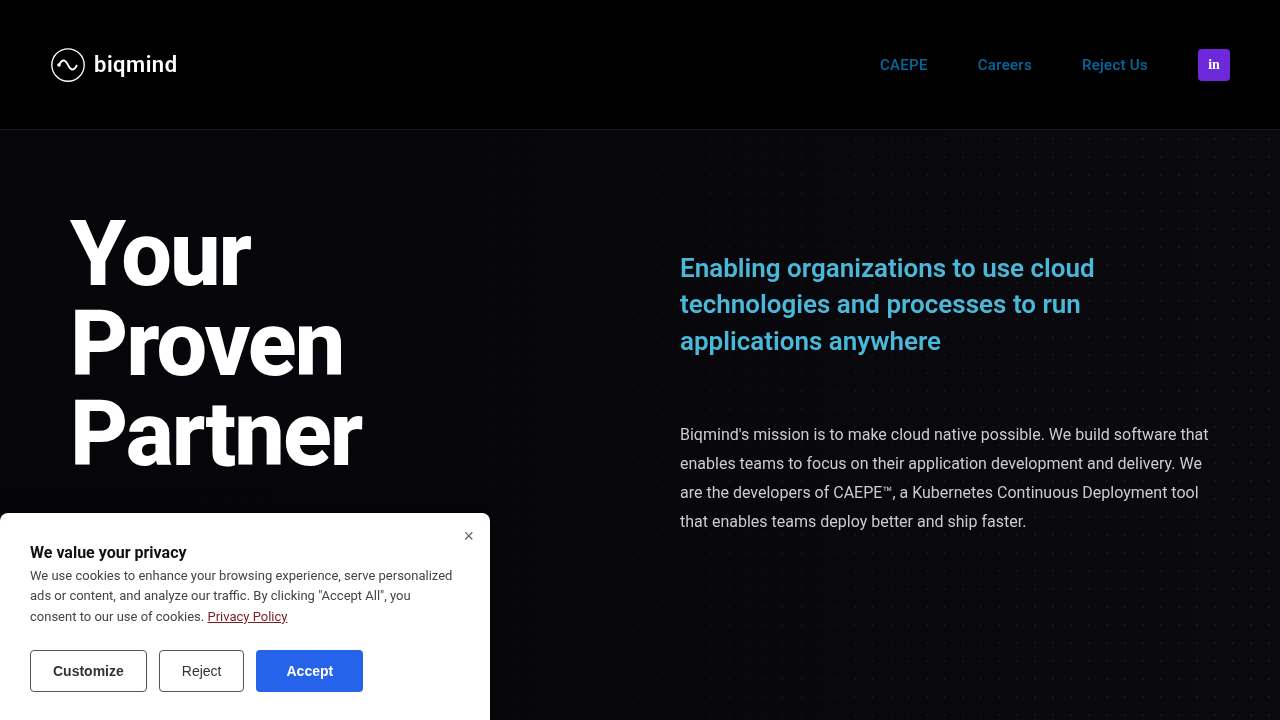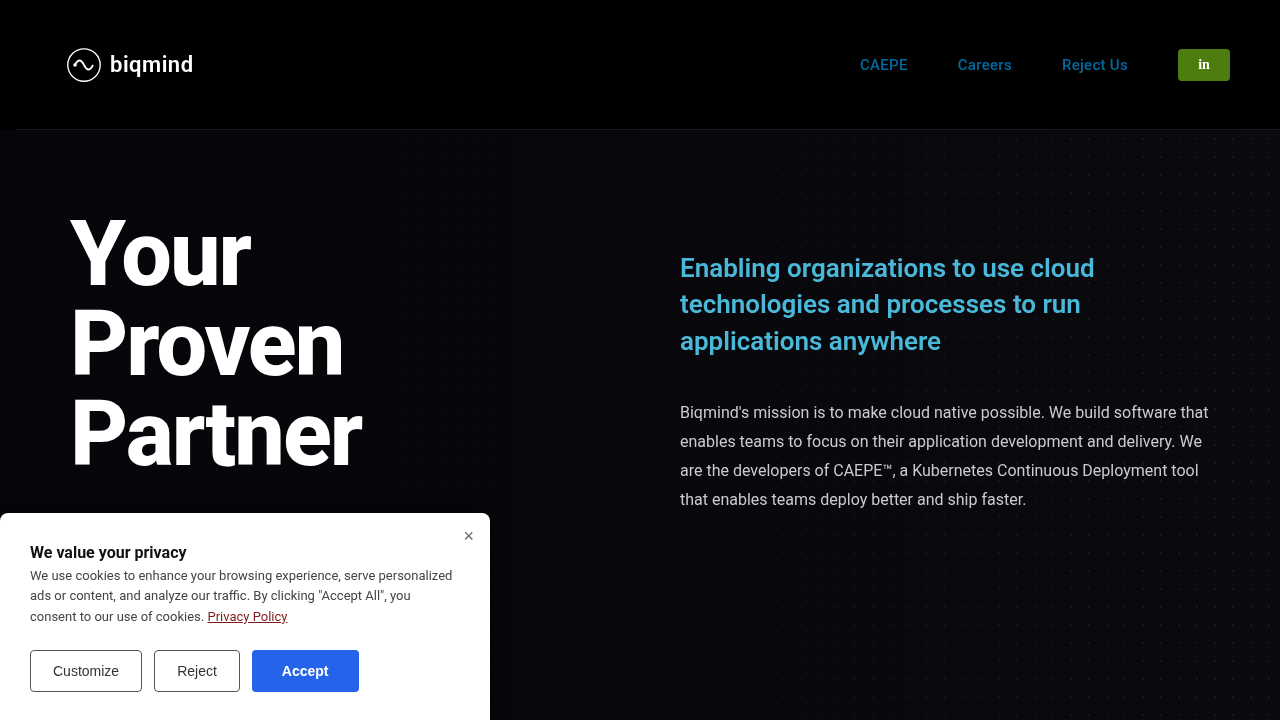--- a/index.html
+++ b/index.html
@@ -9,21 +9,21 @@
       background: #000;
       color: #fff;
       min-height: 720px;
       overflow: hidden;
     }
 
     
     nav {
       position: fixed;
       top: 0;
-      left: 16px;
+      left: 0;
       right: 0;
       height: 130px;
       background: #000;
       display: flex;
       align-items: center;
       justify-content: space-between;
       padding: 0 50px;
       z-index: 100;
       border-bottom: 1px solid #1a1a1a;
     }
@@ -55,23 +55,23 @@
     .nav-link {
       color: #0369a1;
       text-decoration: none;
       font-size: 15px;
       font-weight: 500;
       cursor: pointer;
       letter-spacing: 0.3px;
     }
 
     .linkedin-icon {
-      width: 52px;
+      width: 32px;
       height: 32px;
-      background: #4d7c0f;
+      background: #6d28d9;
       border-radius: 4px;
       display: flex;
       align-items: center;
       justify-content: center;
       cursor: pointer;
     }
 
     .linkedin-icon span {
       color: #fff;
       font-size: 14px;
@@ -134,20 +134,21 @@
 
     .hero-right {
       position: relative;
       z-index: 2;
       width: 50%;
       padding: 80px 60px 60px 40px;
       display: flex;
       flex-direction: column;
       justify-content: flex-start;
       padding-top: 120px;
+      gap: 22px;
     }
 
     .hero-tagline {
       font-size: 26px;
       font-weight: 600;
       color: #4ab8d8;
       line-height: 1.4;
       margin-bottom: 40px;
     }
 
@@ -207,21 +208,21 @@
       display: flex;
       gap: 12px;
     }
 
     .btn-customize {
       padding: 12px 22px;
       background: #fff;
       border: 1.5px solid #555;
       border-radius: 4px;
       font-size: 14px;
-      font-weight: 400;
+      font-weight: 700;
       color: #333;
       cursor: pointer;
     }
 
     .btn-reject {
       padding: 12px 22px;
       background: #fff;
       border: 1.5px solid #555;
       border-radius: 4px;
       font-size: 14px;

